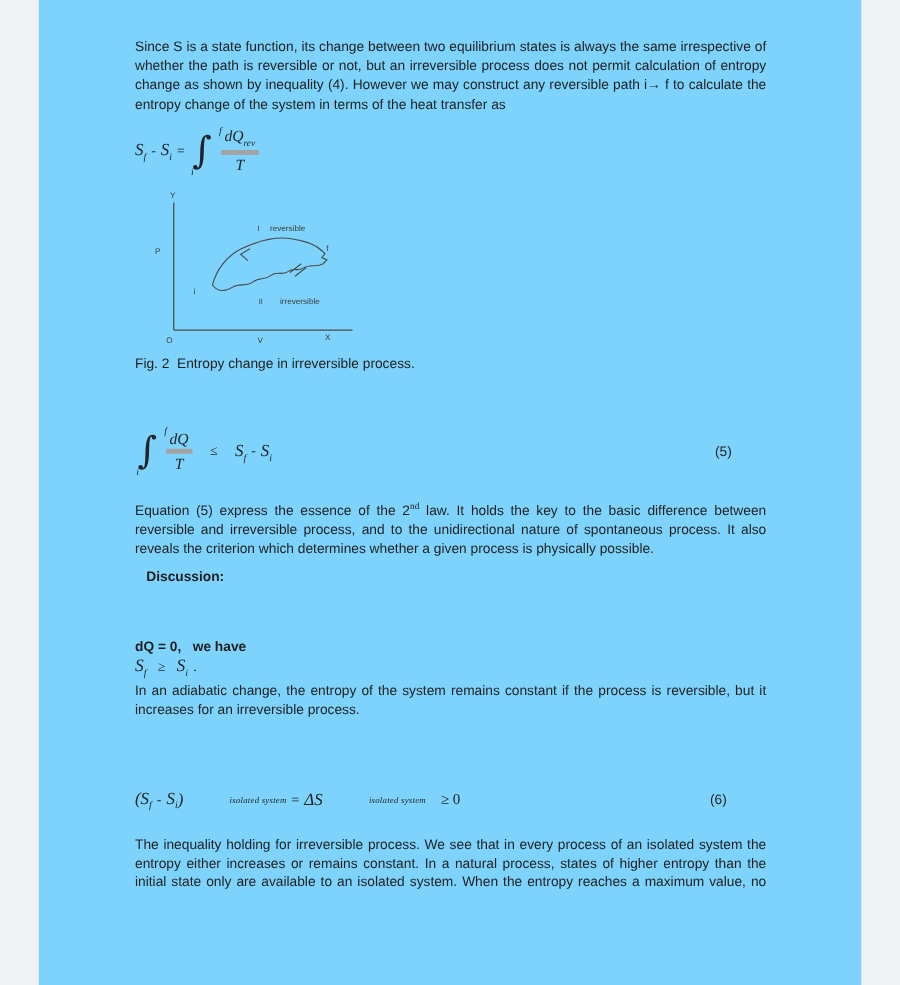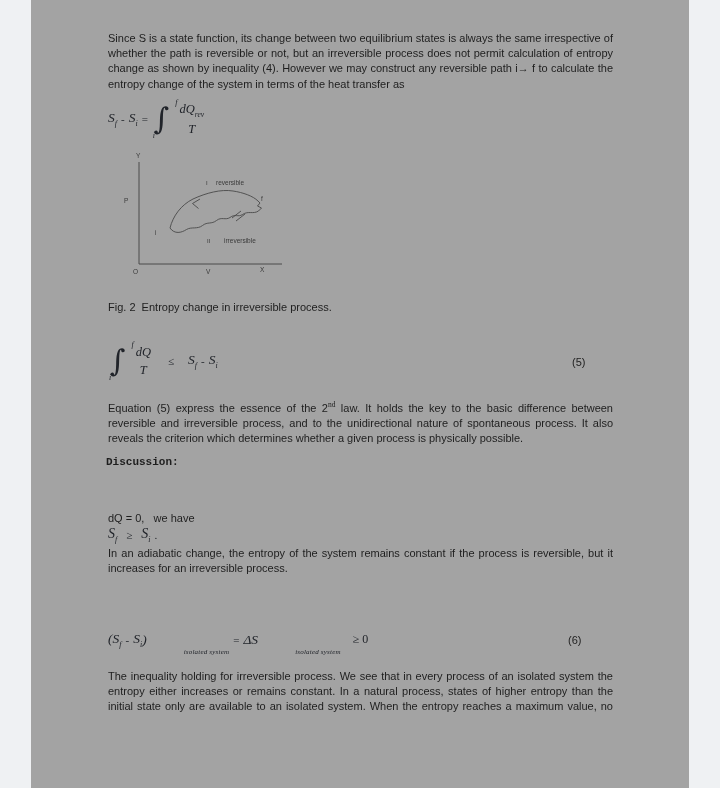--- a/index.html
+++ b/index.html
@@ -7,21 +7,21 @@
     width:720px; height:788px;
     background:#eff1f3;
     font-family:"Liberation Sans", sans-serif;
     color:#1e1e1e;
     position:relative;
     overflow:hidden;
   }
   .paper {
     position:absolute; left:31px; top:0;
     width:658px; height:788px;
-    background:#a3a3a3;
+    background:#7dd3fc;
   }
   .abs { position:absolute; }
   .para {
     width:505px;
     font-size:11px;
     line-height:15.2px;
     text-align:justify;
   }
   .line { font-size:11px; line-height:15px; white-space:pre-wrap; }
   .bold { font-weight:bold; }
@@ -35,24 +35,24 @@
     font-size:13.5px;
     color:#21242a;
   }
   .eq .op { font-style:normal; font-size:11px; padding:0 4px; }
   .eq .mv sub { font-size:8px; font-style:italic; }
   .int { position:relative; display:inline-block; padding:2px 7px 2px 2px; }
   .int-glyph { font-size:30px; line-height:30px; font-style:normal; font-family:"DejaVu Serif", serif; }
   .int-top { position:absolute; top:-4px; right:-1px; font-size:8px; }
   .int-bot { position:absolute; bottom:-4px; left:1px; font-size:8px; }
   .frac { display:inline-flex; flex-direction:column; align-items:center; font-size:12.5px; line-height:1.15; }
-  .frac .num { border-bottom:1px solid #a3a3a3; padding:0 3px 1px; }
+  .frac .num { border-bottom:4px solid #a3a3a3; padding:0 3px 1px; }
   .frac .num sub { font-size:7.5px; }
   .frac .den { padding-top:1px; font-style:italic; }
-  .subsmall { font-size:7px; font-style:italic; position:relative; top:12px; letter-spacing:0.2px;padding-left:37px; }
+  .subsmall { font-size:7px; font-style:italic; position:relative; top:0; letter-spacing:0.2px;padding-left:37px; }
   .eqnum { font-size:11px; font-family:"Liberation Sans", sans-serif; font-style:normal; }
 
   svg text {
     font-family:"Liberation Sans", sans-serif;
     fill:#3a3a3a;
   }
 </style>
 </head>
 <body>
 
@@ -102,21 +102,21 @@
     <line x1="116" y1="73" x2="125" y2="66" stroke="#4a4a4a" stroke-width="0.9"></line>
 
     <text x="86" y="37" font-size="6">I</text>
     <text x="96" y="37" font-size="6.5">reversible</text>
     <text x="141" y="53" font-size="6.5">f</text>
     <text x="35" y="87" font-size="6.5">i</text>
     <text x="87" y="95" font-size="6">II</text>
     <text x="104" y="95" font-size="6.5">irreversible</text>
   </svg>
 
-  <div class="abs line" style="left:77px; top:300px;">Fig. 2  Entropy change in irreversible process.</div>
+  <div class="abs line" style="left:77px; top:284px;">Fig. 2  Entropy change in irreversible process.</div>
 
 
   <div class="abs eq" style="left:77px; top:344px;">
     <span class="int">
       <span class="int-top">f</span>
       <span class="int-glyph">∫</span>
       <span class="int-bot">i</span>
     </span>
     <span class="frac">
       <span class="num">dQ</span>
@@ -126,24 +126,24 @@
     <span class="mv"><span>S</span><sub>f</sub></span>
     <span class="op">-</span>
     <span class="mv"><span>S</span><sub>i</sub></span>
   </div>
   <div class="abs eqnum" style="left:541px; top:356px;">(5)</div>
 
   <div class="abs para" style="left:77px; top:397px;">
     <span>Equation (5) express the essence of the 2</span><sup>nd</sup><span> law. It holds the key to the basic difference between reversible and irreversible process, and to the unidirectional nature of spontaneous process. It also reveals the criterion which determines whether a given process is physically possible.</span>
   </div>
 
-  <div class="abs line bold" style="left:75px; top:455px;font-family:Liberation Mono, monospace;">Discussion:</div>
+  <div class="abs line bold" style="left:86px; top:455px;">Discussion:</div>
 
 
-  <div class="abs line" style="left:77px; top:511px;">dQ = 0,   we have</div>
+  <div class="abs line" style="left:77px; top:511px;font-weight:bold;">dQ = 0,   we have</div>
 
   <div class="abs eq" style="left:77px; top:526px; font-size:14px;">
     <span class="mv"><span>S</span><sub>f</sub></span>
     <span class="op" style="padding:0 9px;">≥</span>
     <span class="mv"><span>S</span><sub>i</sub></span>
     <span class="op">.</span>
   </div>
 
   <div class="abs para" style="left:77px; top:546px;">In an adiabatic change, the entropy of the system remains constant if the process is reversible, but it increases for an irreversible process.</div>
 

